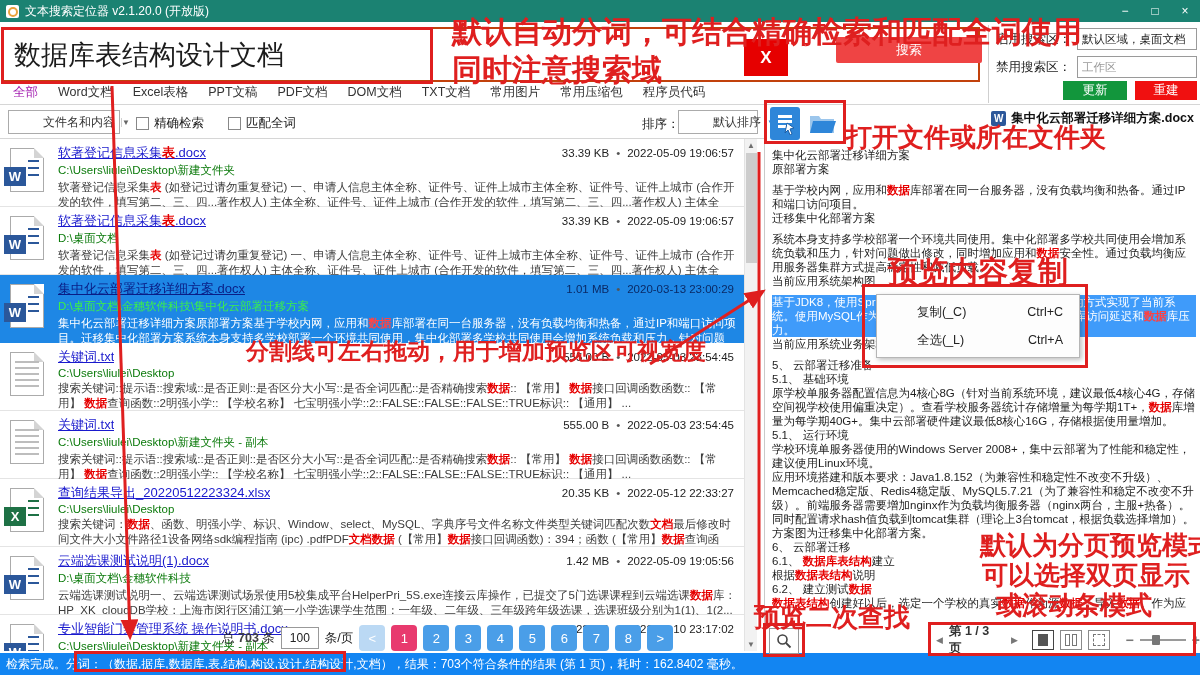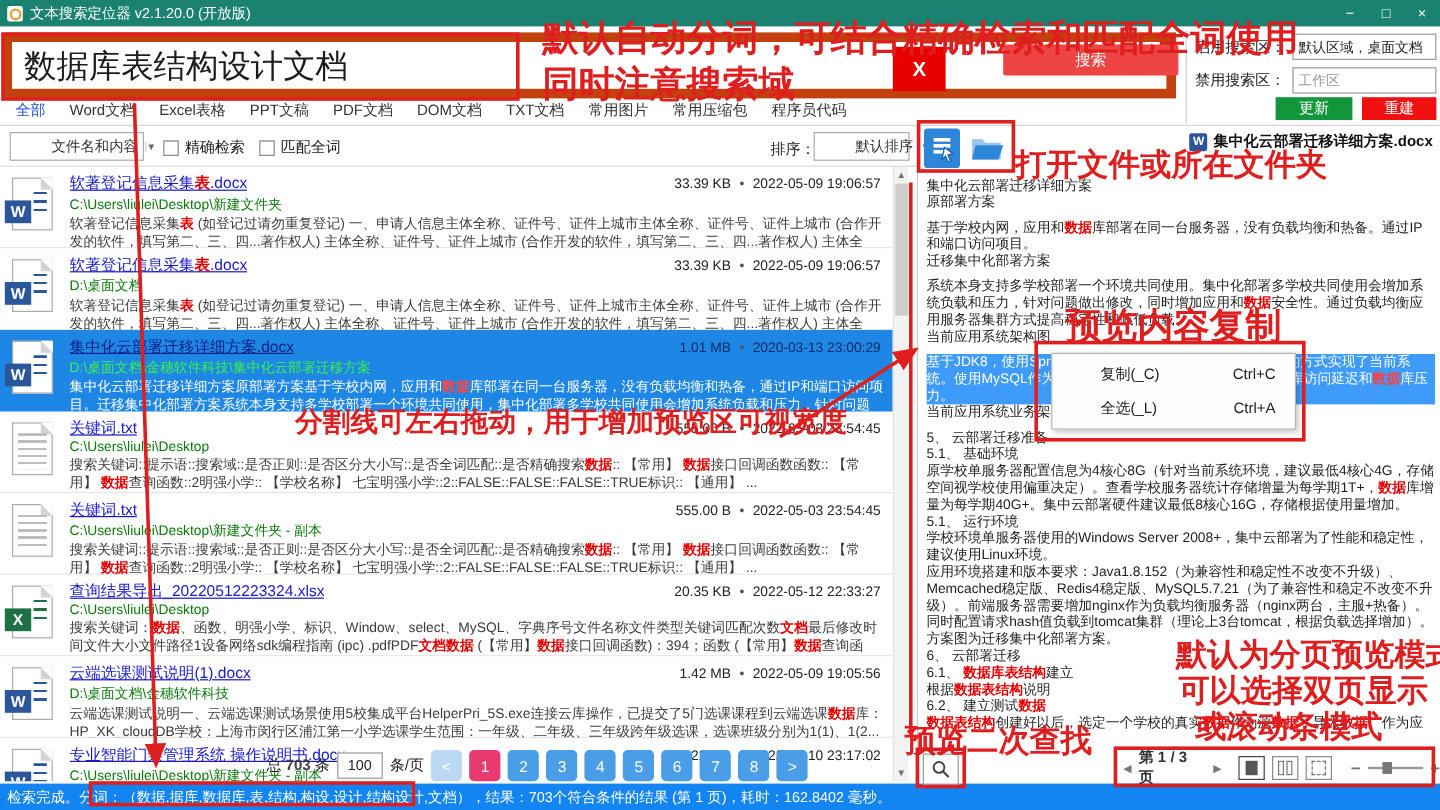--- a/index.html
+++ b/index.html
@@ -12,21 +12,21 @@
   background: #1B8272; color: #fff; display: flex; align-items: center; font-size: 12px; }
 .tb-appicon { width: 13px; height: 13px; margin: 0 6px 0 6px; background: #fff;
   border-radius: 2px; position: relative; }
 .tb-appicon::after { content: ""; position: absolute; left: 2px; top: 2px; width: 6px; height: 6px;
   border: 2px solid #E8A33D; border-radius: 50%; }
 .tb-sp { flex: 1; }
 .tb-btn { width: 30px; text-align: center; font-size: 12px; line-height: 22px; color: #fff; }
 
 
 .search-input { position: absolute; left: 2px; top: 27px; width: 978px; height: 55px;
-  border: 8px solid #c2410c; font-size: 27px; color: #1c1c1c; display: flex; align-items: center;
+  border: 2px solid #c2410c; font-size: 27px; color: #1c1c1c; display: flex; align-items: center;
   padding-left: 10px; background: #fff; }
 .btn-x { position: absolute; left: 744px; top: 39px; width: 44px; height: 37px; background: #E60000;
   color: #fff; font-weight: bold; font-size: 17px; display: flex; align-items: center; justify-content: center; }
 .btn-search { position: absolute; left: 836px; top: 37px; width: 146px; height: 26px; background: #ef4444;
   color: #fff; font-size: 13px; display: flex; align-items: center; justify-content: center; border-radius: 2px; }
 
 
 .zones-divider { position: absolute; left: 988px; top: 25px; height: 78px; border-left: 1px solid #CFCFCF; }
 .zone-label { position: absolute; font-size: 12.5px; color: #222; }
 .zone-input { position: absolute; width: 120px; height: 22px; border: 1px solid #9a9a9a; font-size: 11.5px;
@@ -36,37 +36,37 @@
 .zone-btn { position: absolute; height: 19px; color: #fff; font-size: 12.5px; display: flex;
   align-items: center; justify-content: center; }
 .btn-update { left: 1063px; top: 81px; width: 64px; background: #12963C; }
 .btn-rebuild { left: 1135px; top: 81px; width: 62px; background: #F01010; }
 
 
 .tabs { position: absolute; left: 4px; top: 82px; width: 758px; display: flex; }
 .tab { margin-right: 2px; font-size: 12.5px; color: #333; text-align: center; }
 .tab .lbl { display: block; padding: 2px 9px 4px; }
 .tab .bar { height: 4px; background: #C3C3C3; border-radius: 2px; }
-.tab.active .lbl { color: #1d4ed8; }
+.tab.active .lbl { color: #a21caf; }
 .tab.active .bar { background: #1E88E5; }
 .hline { position: absolute; left: 0; top: 104px; right: 0; border-top: 1px solid #D6D6D6; }
 
 
 .filter-row { position: absolute; left: 0; top: 105px; width: 764px; height: 34px;
   border-bottom: 1px solid #D6D6D6; background: #fff; }
 .dd { position: absolute; height: 24px; border: 1px solid #ABABAB; background: #fff; display: flex;
   align-items: center; font-size: 12px; color: #333; }
 .dd .ddt { padding: 0 6px; flex: 1; white-space: nowrap; margin-left: 28px; }
 .dd .dda { width: 16px; text-align: center; border-left: 1px solid #D0D0D0; font-size: 8px; color: #666; }
 .dd1 { left: 8px; top: 5px; width: 112px; }
 .dd2 { left: 678px; top: 5px; width: 80px; }
 .dd2 .dda { color: #2E86D9; border-left: none; }
 .chk { position: absolute; top: 10px; display: flex; align-items: center; gap: 5px; font-size: 12.5px; color: #222; }
 .chk .box { width: 13px; height: 13px; border: 1px solid #888; background: #fff; }
-.chk1 { left: 136px; } .chk2 { left: 216px; }
+.chk1 { left: 136px; } .chk2 { left: 228px; }
 .sort-label { position: absolute; left: 642px; top: 11px; font-size: 12.5px; color: #222; }
 
 
 .file-list { position: absolute; left: 0; top: 139px; width: 744px; height: 512px; overflow: hidden; background: #fff; }
 .fitem { position: relative; height: 68px; border-bottom: 1px solid #E4E4E4; padding: 5px 8px 0 58px; background: #fff; }
 .ficon { position: absolute; left: 10px; top: 9px; }
 .frow1 { display: flex; align-items: baseline; gap: 7px; }
 .fname { font-size: 13px; color: #1A1ACD; text-decoration: underline; white-space: nowrap; overflow: hidden; }
 .fsize { margin-left: auto; font-size: 11.5px; color: #222; white-space: nowrap; }
 .fdot { color: #555; font-size: 11.5px; }

